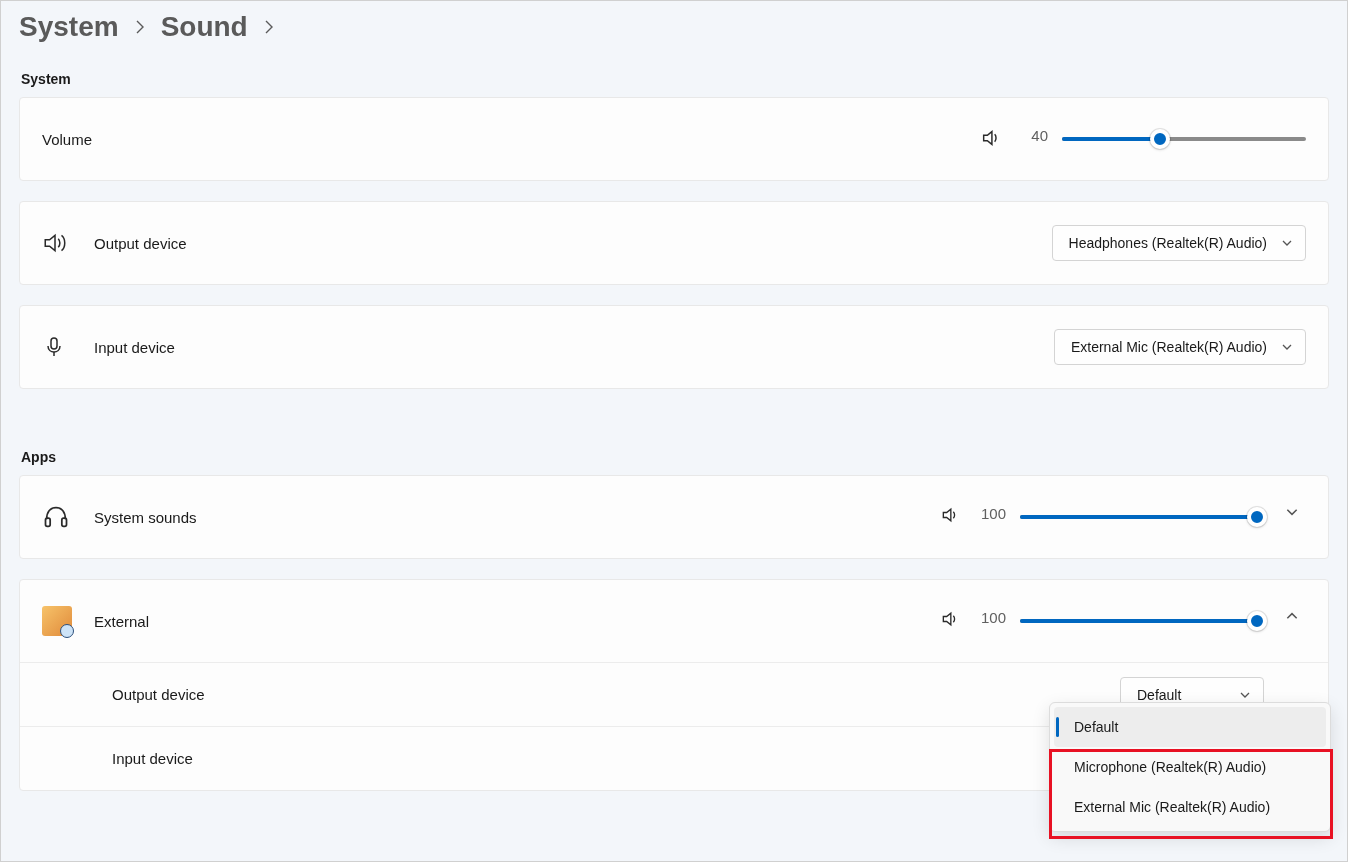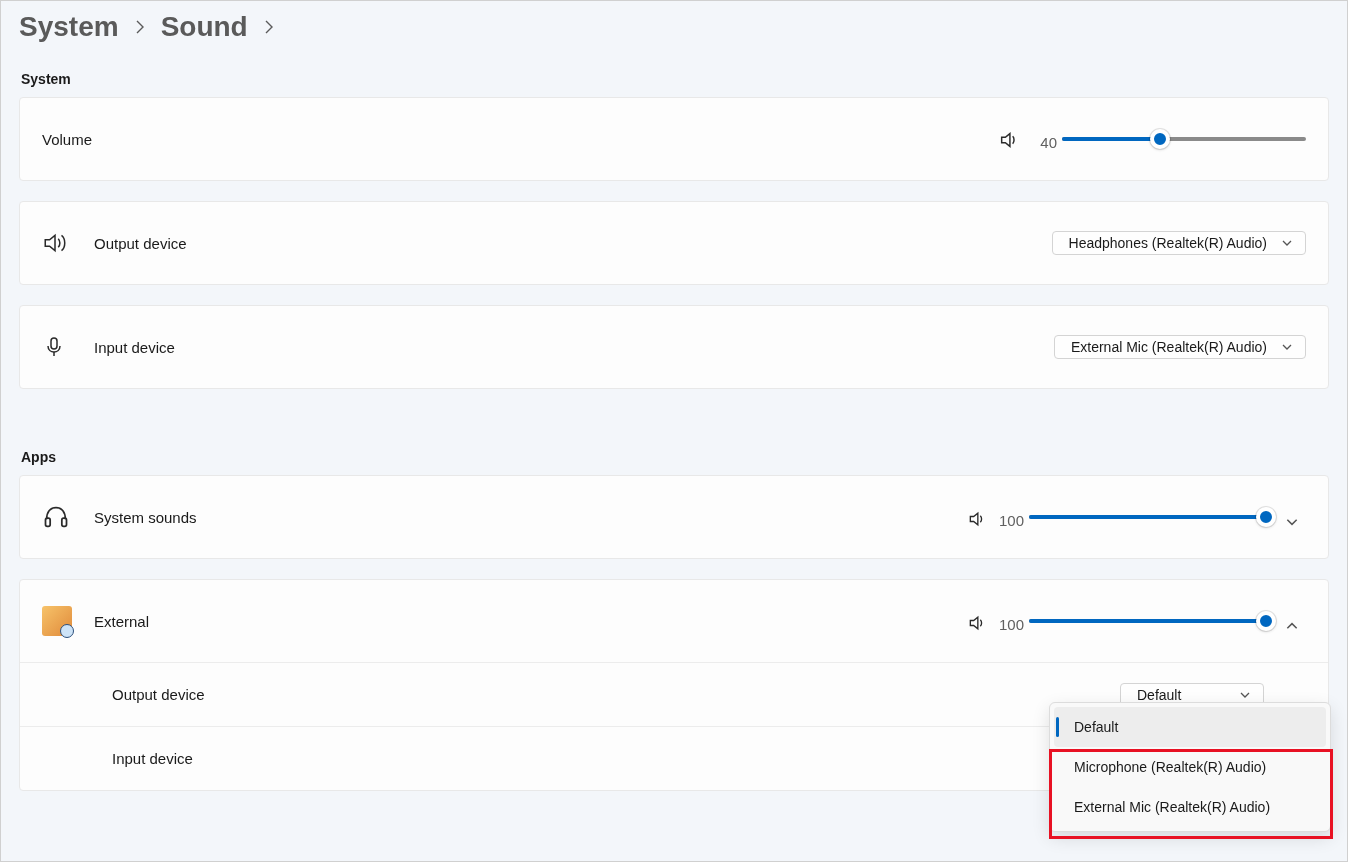--- a/index.html
+++ b/index.html
@@ -63,22 +63,22 @@
     justify-content: flex-start;
     align-items: center;
     color: #2a2a2a;
   }
   .row .label {
     font-size: 15px;
     flex: 1;
   }
   .row .rightside {
     display: flex;
-    align-items: flex-end;
-    gap: 5px;
+    align-items: flex-start;
+    gap: 14px;
   }
   .vol-value {
     font-size: 15px;
     color: #606060;
     width: 32px;
     text-align: right;
   }
   .slider-wrap {
     width: 244px;
     height: 24px;
@@ -109,21 +109,21 @@
     box-shadow: 0 0 0 1px rgba(0,0,0,0.1), 0 1px 3px rgba(0,0,0,0.15);
     border-radius: 50%;
     position: absolute;
     top: 50%;
     transform: translate(-50%, -50%);
   }
   .dropdown {
     border: 1px solid #d4d4d4;
     background: #fefefe;
     border-radius: 4px;
-    height: 24px;
+    height: 36px;
     padding: 0 12px 0 16px;
     display: flex;
     align-items: center;
     gap: 14px;
     font-size: 14px;
     cursor: pointer;
   }
   .dropdown .chev { color: #555; }
   .expand-chev {
     color: #555;

